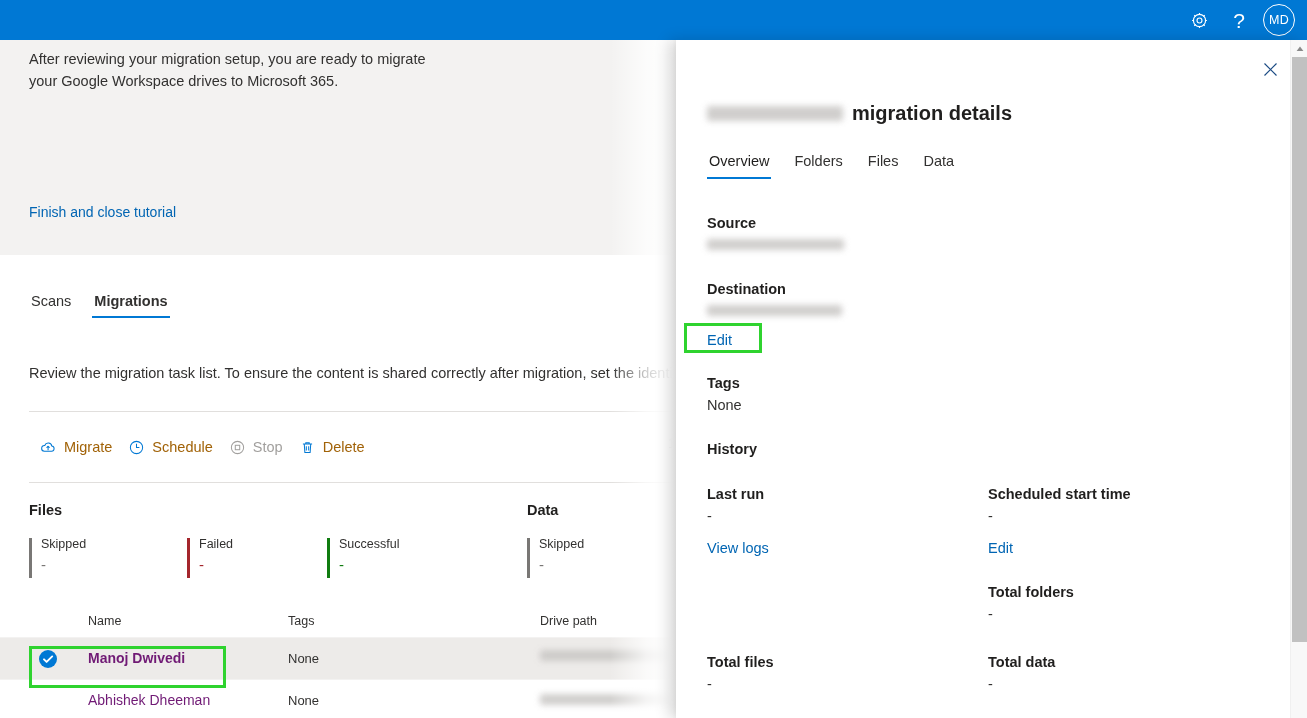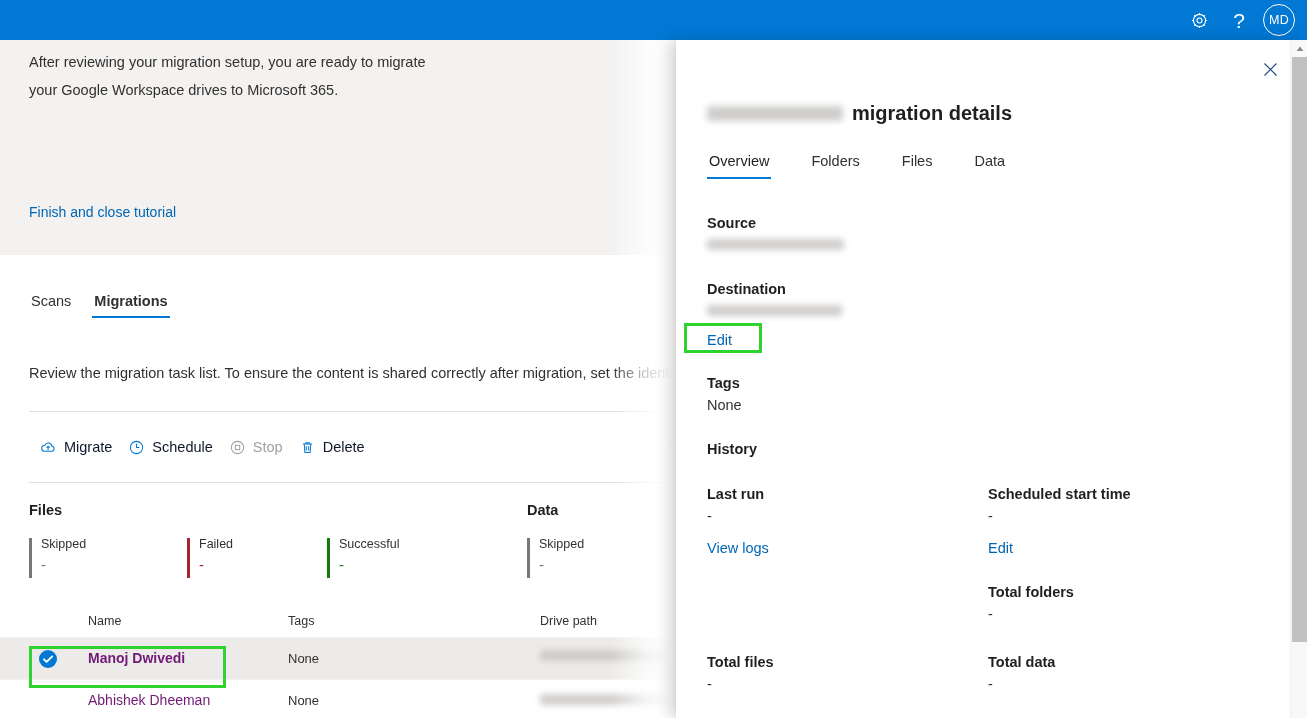--- a/index.html
+++ b/index.html
@@ -73,21 +73,21 @@
     left: 0; top: 0;
     width: 690px;
     height: 215px;
     background: #f3f2f1;
   }
   .tutorial-text {
     position: absolute;
     left: 29px; top: 8px;
     width: 400px;
     font-size: 14.5px;
-    line-height: 28px;
+    line-height: 22px;
     color: #323130;
   }
   .tutorial-link {
     position: absolute;
     left: 29px; top: 164px;
     font-size: 14px;
     color: #0065b3;
     cursor: pointer;
   }
 
@@ -137,21 +137,21 @@
     display: flex;
     align-items: center;
     height: 38px;
   }
   .cmd {
     display: flex;
     align-items: center;
     gap: 7px;
     padding: 5px 9px 5px 7px;
     font-size: 14.5px;
-    color: #0f172a;
+    color: #a16207;
     cursor: pointer;
     white-space: nowrap;
   }
   .cmd.disabled { color: #a19f9d; cursor: default; }
   .cmd svg { display: block; }
   .cmd-icon { color: #0078d4; display: flex; align-items: center; }
   .cmd.disabled .cmd-icon { color: #a19f9d; }
 
   .cmdbar-count {
     position: absolute;
@@ -306,21 +306,21 @@
     font-size: 20px;
     font-weight: bold;
     color: #201f1e;
     white-space: nowrap;
   }
   .panel-tabs {
     position: absolute;
     left: 31px; top: 113px;
     display: flex;
     align-items: flex-end;
-    gap: 38px;
+    gap: 21px;
   }
   .ptab {
     position: relative;
     padding: 0 2px 10px 2px;
     font-size: 14.5px;
     color: #323130;
     cursor: pointer;
     white-space: nowrap;
   }
   .ptab.active { color: #201f1e; }

